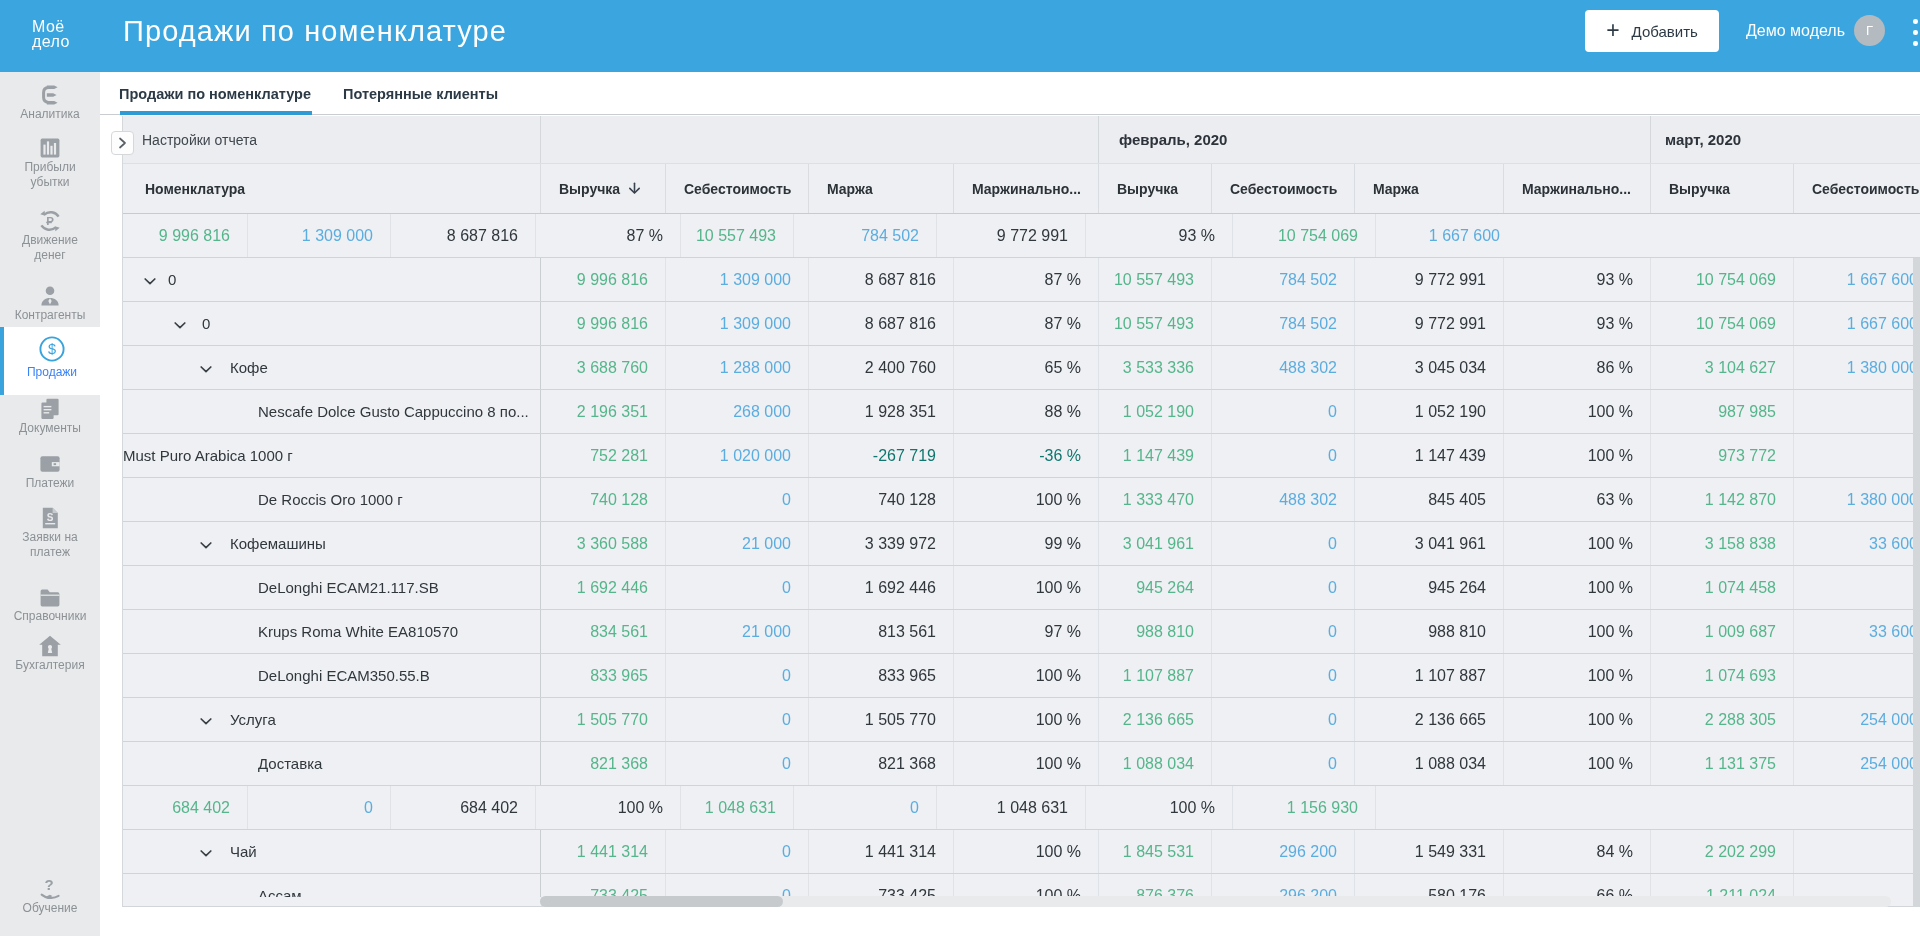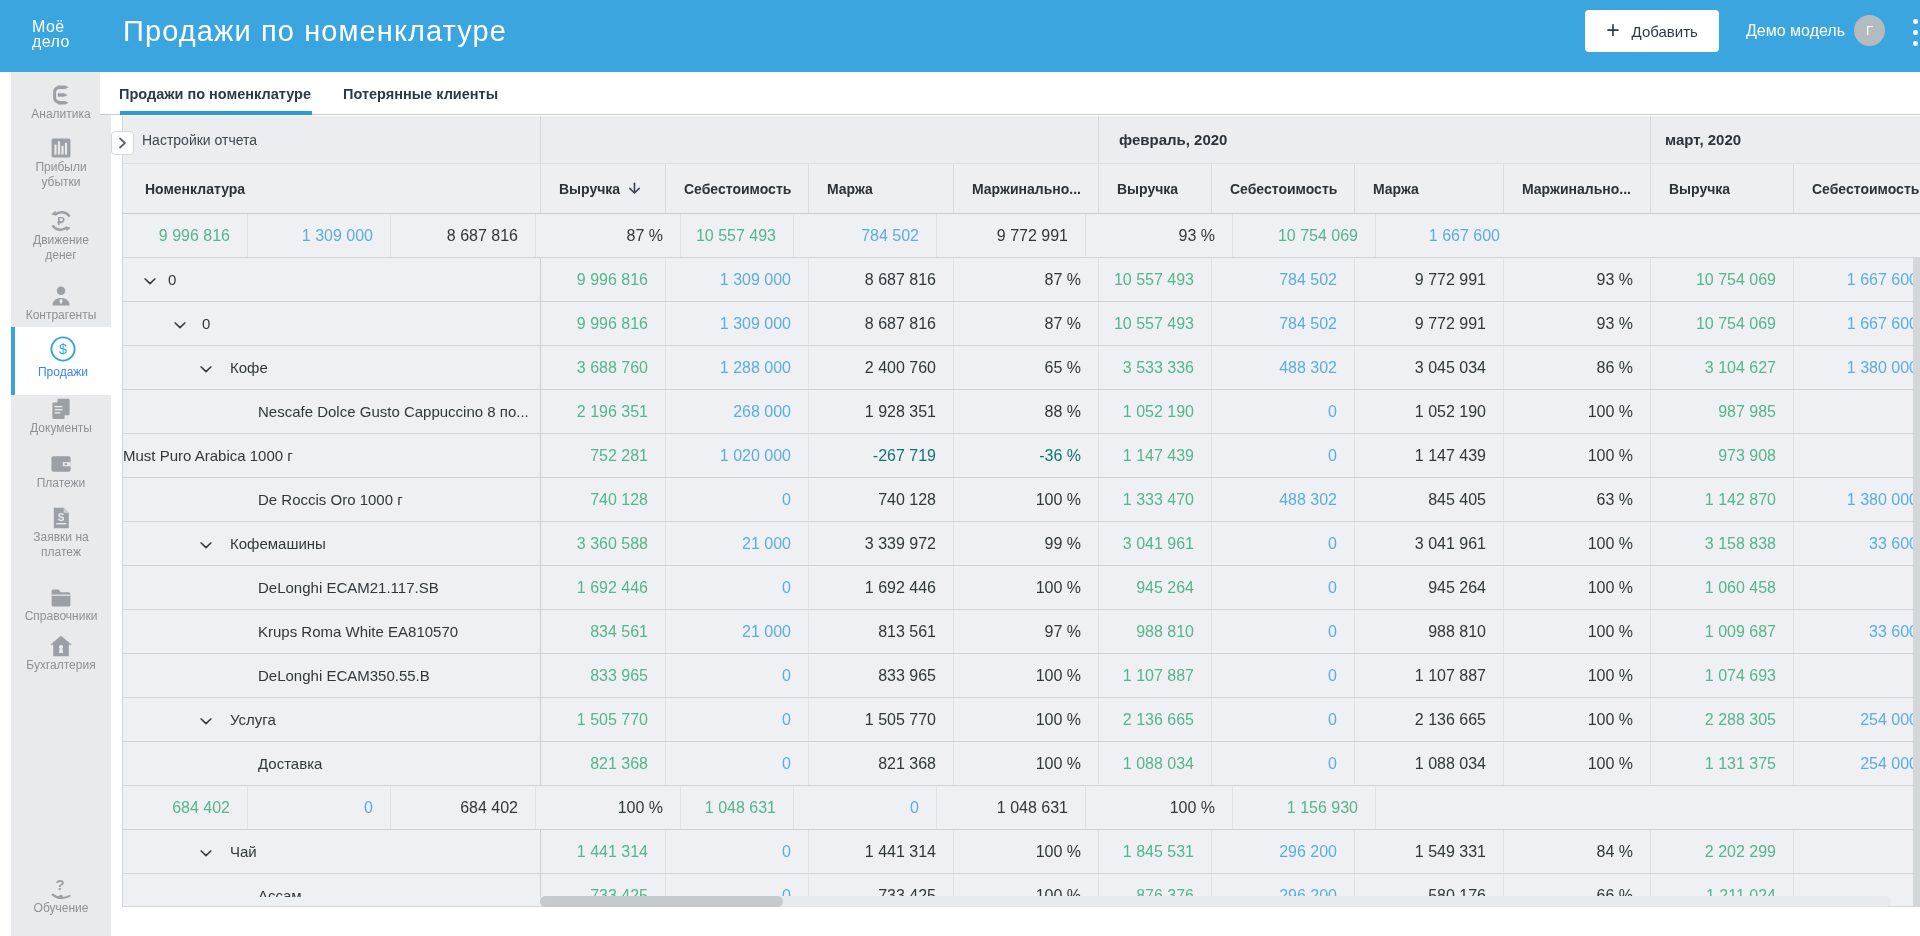--- a/index.html
+++ b/index.html
@@ -7,21 +7,21 @@
 .logo{position:absolute;left:32px;top:20px;color:#fff;font-size:16px;line-height:14.5px;font-weight:400;letter-spacing:.4px}
 .title{position:absolute;left:123px;top:15px;color:#fff;font-size:29px;font-weight:400;letter-spacing:1.1px}
 .addbtn{position:absolute;left:1585px;top:10px;width:134px;height:42px;background:#fff;border-radius:4px;
  color:#2d3a45;font-size:15px;display:flex;align-items:center;justify-content:center}
 .addbtn .pl{font-size:23px;font-weight:300;margin-right:12px;margin-top:-2px}
 .demo{position:absolute;right:75px;top:22px;color:#fff;font-size:16px}
 .ava{position:absolute;left:1854px;top:15px;width:31px;height:31px;border-radius:50%;background:#b3bac0;
  color:#fff;font-size:13px;display:flex;align-items:center;justify-content:center}
 .mdots{position:absolute;left:1913px;top:19px;width:5px}
 .mdots i{display:block;width:4.6px;height:4.6px;border-radius:50%;background:#fff;margin-bottom:6.6px}
-.side{position:absolute;left:11px;top:72px;width:100px;height:864px;background:#e9eaeb}
+.side{position:absolute;left:0;top:72px;width:100px;height:864px;background:#e9eaeb}
 .sitem{position:absolute;left:0;width:100px;text-align:center}
 .sicon{height:22px}
 .slab{margin-top:2px;font-size:12px;line-height:15px;color:#8c9196}
 .active{position:absolute;left:0;top:255px;width:100px;height:68px;background:#fff;border-left:4px solid #38a3dc;text-align:center}
 .active .sicon{margin-top:9px;height:26px}
 .active .slab{color:#3b82f6;margin-top:3px}
 .tabs{position:absolute;left:100px;top:72px;width:1820px;height:43px;background:#fff;border-bottom:1px solid #c9cdd1}
 .tab1{position:absolute;left:19px;top:14px;font-size:14.5px;font-weight:700;color:#2c3a46}
 .tab2{position:absolute;left:243px;top:14px;font-size:14.5px;font-weight:700;color:#2c3a46}
 .tabline{position:absolute;left:20px;top:39px;width:192px;height:4px;background:#2f9bd4}
@@ -424,21 +424,21 @@
       <div class="c cv" style="width:143px">
         <span class="b">0</span>
       </div>
       <div class="c cv" style="width:149px">
         <span class="d">1 147 439</span>
       </div>
       <div class="c cv" style="width:147px">
         <span class="d">100 %</span>
       </div>
       <div class="c cv" style="width:143px">
-        <span class="g">973 908</span>
+        <span class="g">973 772</span>
       </div>
       <div class="c cv c10" style="width:160px">
         <span class="b"></span>
       </div>
     </div>
 <div class="row">
       <div class="c c0">
         <span class="nm" style="margin-left:135px">De Roccis Oro 1000 г</span>
       </div>
       <div class="c cv" style="width:125px">
@@ -533,21 +533,21 @@
       <div class="c cv" style="width:143px">
         <span class="b">0</span>
       </div>
       <div class="c cv" style="width:149px">
         <span class="d">945 264</span>
       </div>
       <div class="c cv" style="width:147px">
         <span class="d">100 %</span>
       </div>
       <div class="c cv" style="width:143px">
-        <span class="g">1 060 458</span>
+        <span class="g">1 074 458</span>
       </div>
       <div class="c cv c10" style="width:160px">
         <span class="b"></span>
       </div>
     </div>
 <div class="row">
       <div class="c c0">
         <span class="nm" style="margin-left:135px">Krups Roma White EA810570</span>
       </div>
       <div class="c cv" style="width:125px">

